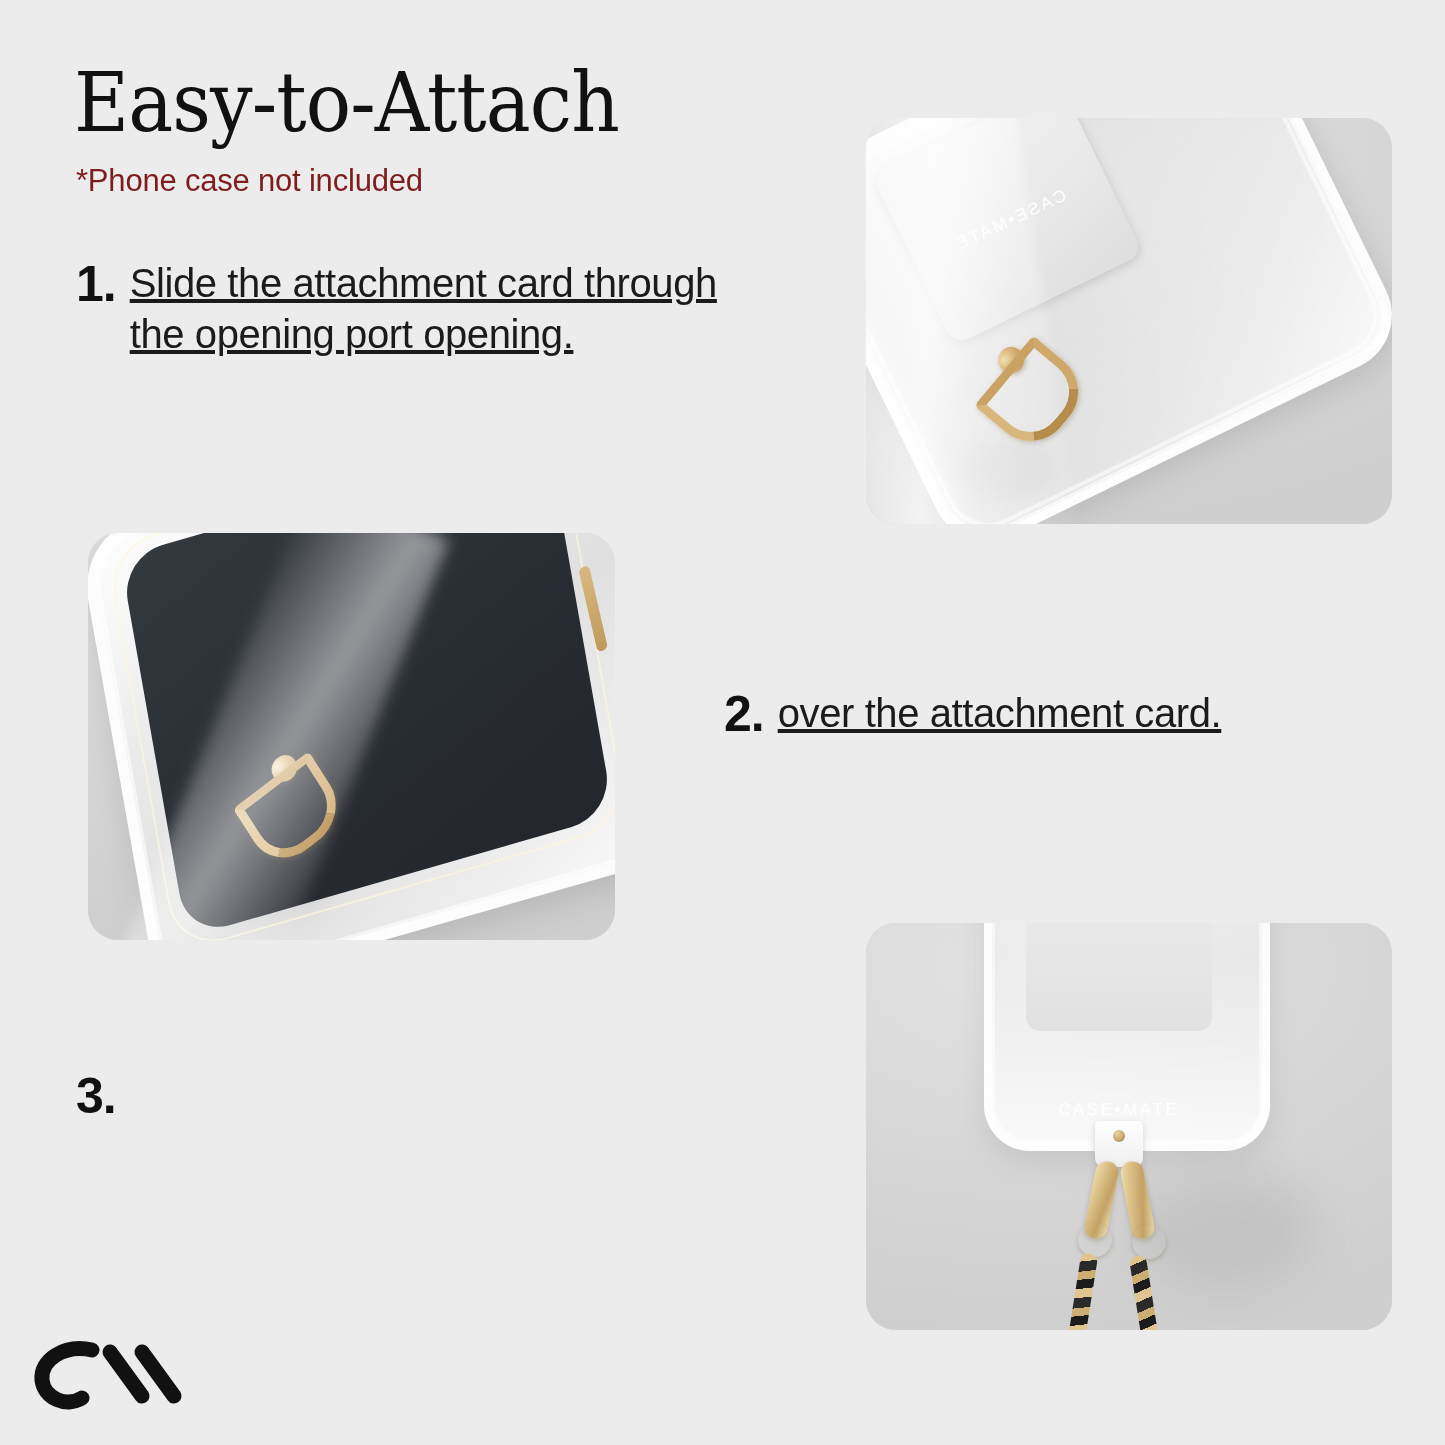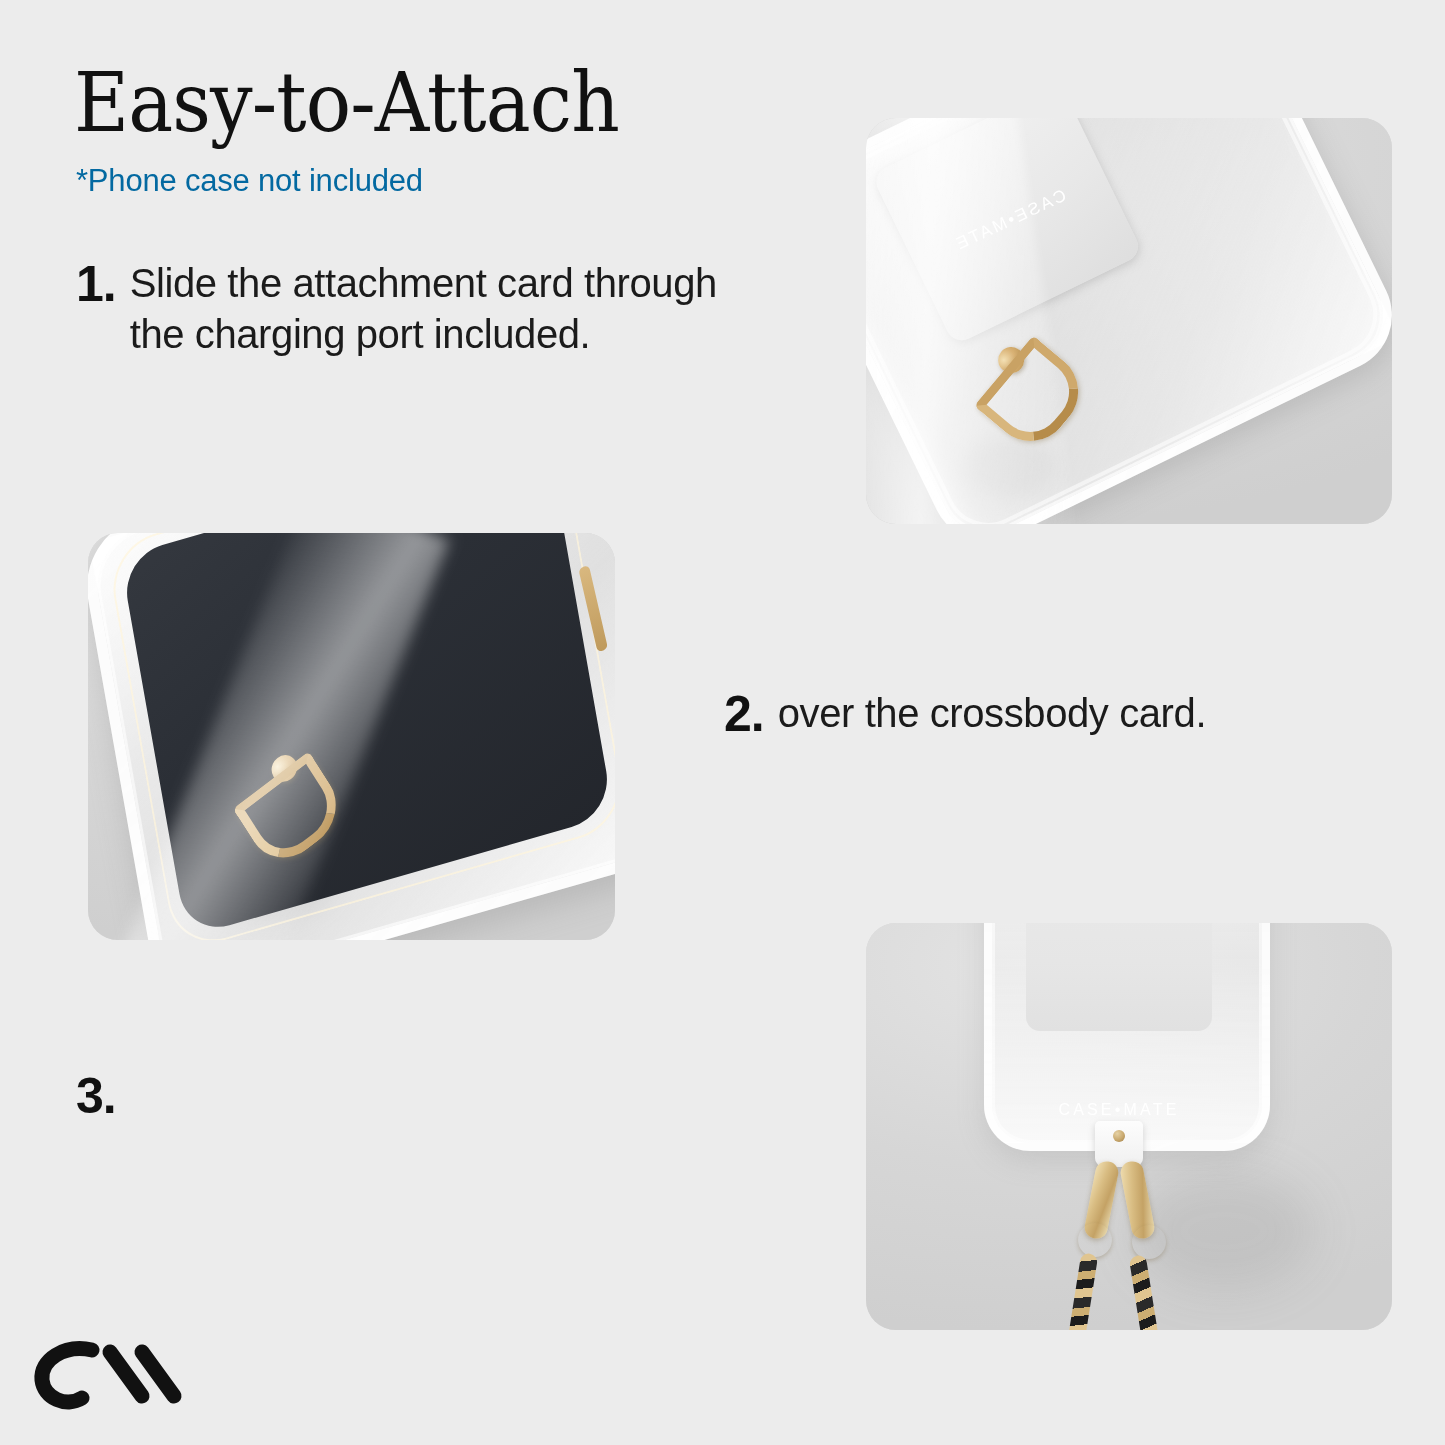--- a/index.html
+++ b/index.html
@@ -38,21 +38,21 @@
     transform: scaleX(0.92);
     transform-origin: left top;
     white-space: nowrap;
   }
   .subheadline {
     position: absolute;
     left: 76px;
     top: 164px;
     font-size: 31px;
     line-height: 1.1;
-    color: #0369a1;
+    color: #7f1d1d;
     font-weight: 400;
     letter-spacing: -0.2px;
     white-space: nowrap;
   }
 
   
   .step {
     position: absolute;
     display: flex;
     align-items: flex-start;
@@ -66,21 +66,21 @@
     flex: 0 0 auto;
     padding-right: 14px;
   }
   .step-text {
     font-size: 40px;
     font-weight: 400;
     color: #1b1b1b;
     line-height: 1.28;
     letter-spacing: -0.4px;
   }
-  .step-text span { display: block; }
+  .step-text span { display: block; text-decoration: underline; }
 
   #step-1 { left: 76px;  top: 258px;  width: 800px; }
   #step-2 { left: 724px; top: 688px;  width: 700px; }
   #step-3 { left: 76px;  top: 1070px; width: 700px; }
 
   
   .photo-panel {
     position: absolute;
     border-radius: 30px;
     overflow: hidden;
@@ -403,28 +403,28 @@
 <div class="page">
 
   <div class="headline">Easy-to-Attach</div>
 
   <div class="subheadline">*Phone case not included</div>
 
   <div class="step" id="step-1">
     <div class="step-num">1.</div>
     <div class="step-text">
       <span>Slide the attachment card through</span>
-      <span>the charging port included.</span>
+      <span>the opening port opening.</span>
     </div>
   </div>
 
   <div class="step" id="step-2">
     <div class="step-num">2.</div>
     <div class="step-text">
-      <span>over the crossbody card.</span>
+      <span>over the attachment card.</span>
     </div>
   </div>
 
   <div class="step" id="step-3">
     <div class="step-num">3.</div>
   </div>
 
   <div class="photo-panel" id="photo-1">
     <div class="panel-bg"></div>
 

